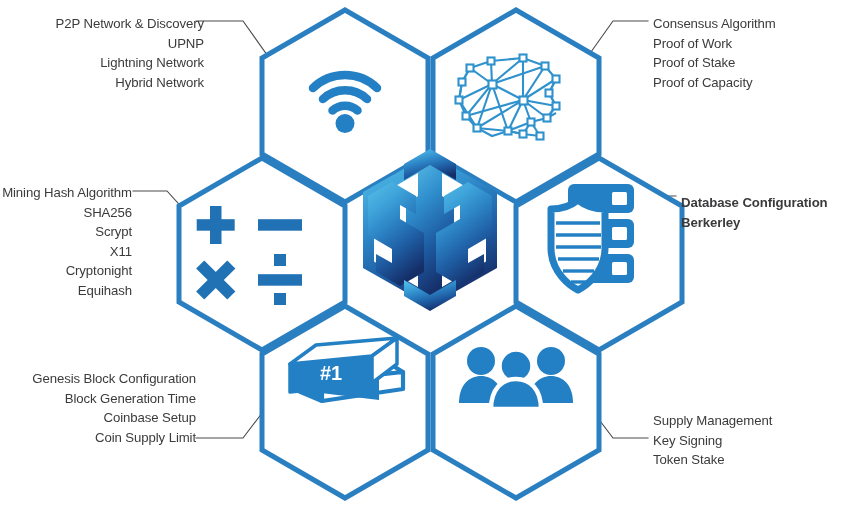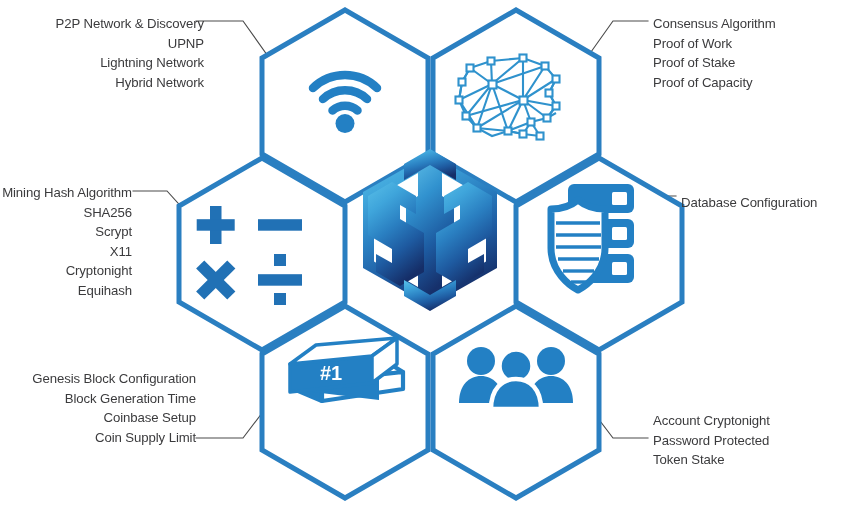--- a/index.html
+++ b/index.html
@@ -37,21 +37,21 @@
     letter-spacing: -0.1px;
   }
   .label-group.align-right { text-align: right; }
   .label-group.align-left  { text-align: left;  }
   .label-line { display: block; }
 
   
   #labels-p2p        { left: -2px;  top: 14px;  width: 206px; }
   #labels-consensus  { left: 653px; top: 14px;  width: 200px; }
   #labels-mining     { left: -16px; top: 183px; width: 148px; }
-  #labels-database   { left: 681px; top: 193px; width: 160px; }
+  #labels-database   { left: 681px; top: 193px; width: 160px; font-weight: bold; }
   #labels-genesis    { left: -4px;  top: 369px; width: 200px; }
   #labels-account    { left: 653px; top: 411px; width: 190px; }
 </style>
 </head>
 <body>
 
 <div id="stage">
 
   <svg id="diagram-svg" viewBox="0 0 843 528">
     <defs>
@@ -267,28 +267,29 @@
     <span class="label-line">Mining Hash Algorithm</span>
     <span class="label-line">SHA256</span>
     <span class="label-line">Scrypt</span>
     <span class="label-line">X11</span>
     <span class="label-line">Cryptonight</span>
     <span class="label-line">Equihash</span>
   </div>
 
   <div class="label-group align-left" id="labels-database">
     <span class="label-line">Database Configuration</span>
+    <span class="label-line">Berkerley</span>
   </div>
 
   <div class="label-group align-right" id="labels-genesis">
     <span class="label-line">Genesis Block Configuration</span>
     <span class="label-line">Block Generation Time</span>
     <span class="label-line">Coinbase Setup</span>
     <span class="label-line">Coin Supply Limit</span>
   </div>
 
   <div class="label-group align-left" id="labels-account">
-    <span class="label-line">Account Cryptonight</span>
-    <span class="label-line">Password Protected</span>
+    <span class="label-line">Supply Management</span>
+    <span class="label-line">Key Signing</span>
     <span class="label-line">Token Stake</span>
   </div>
 
 </div>
 
 </body></html>

